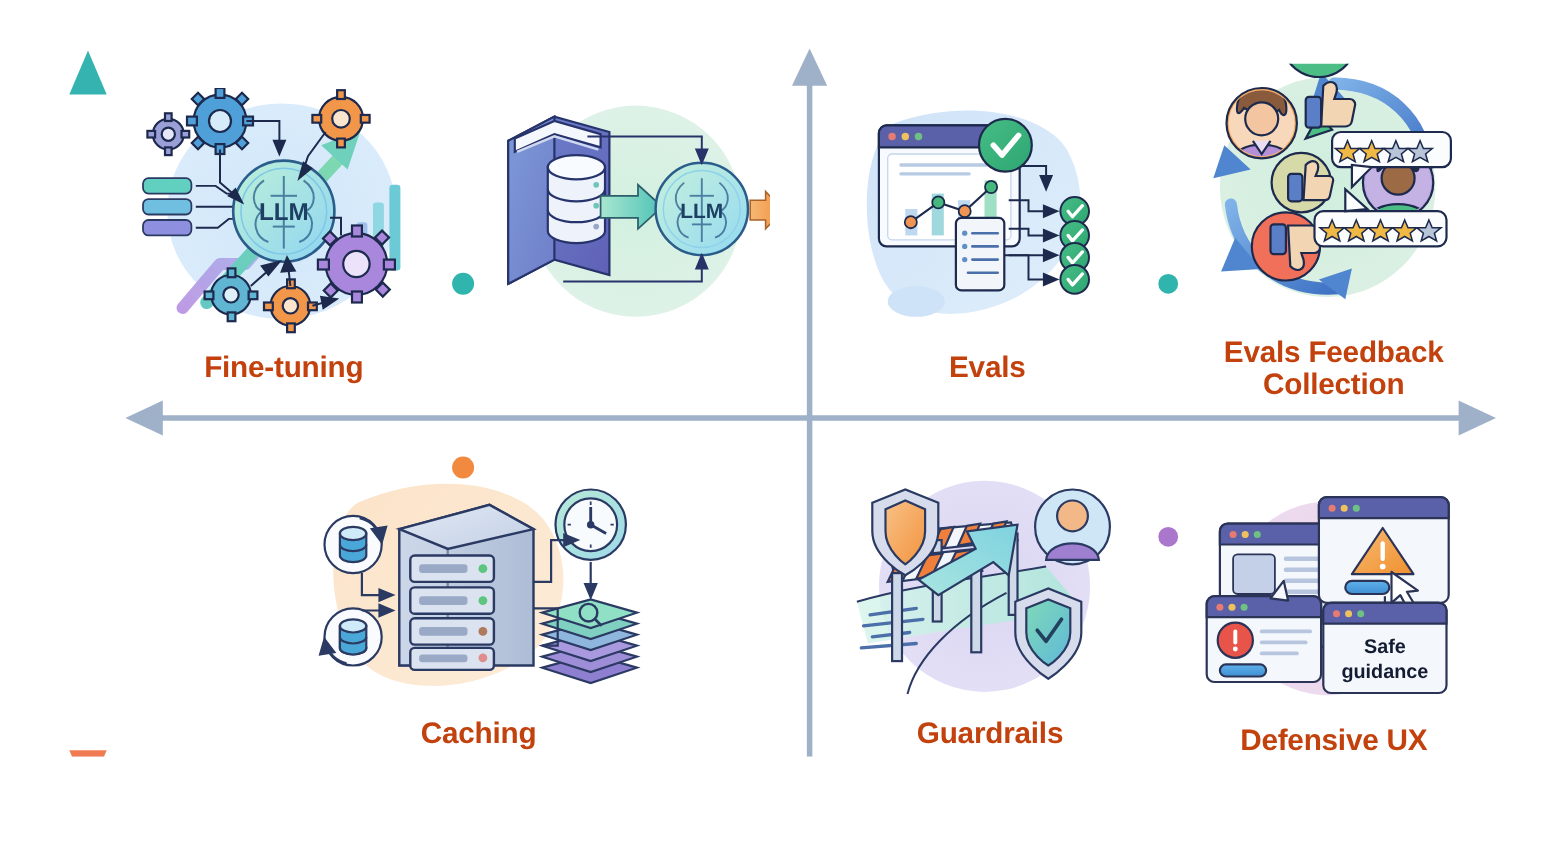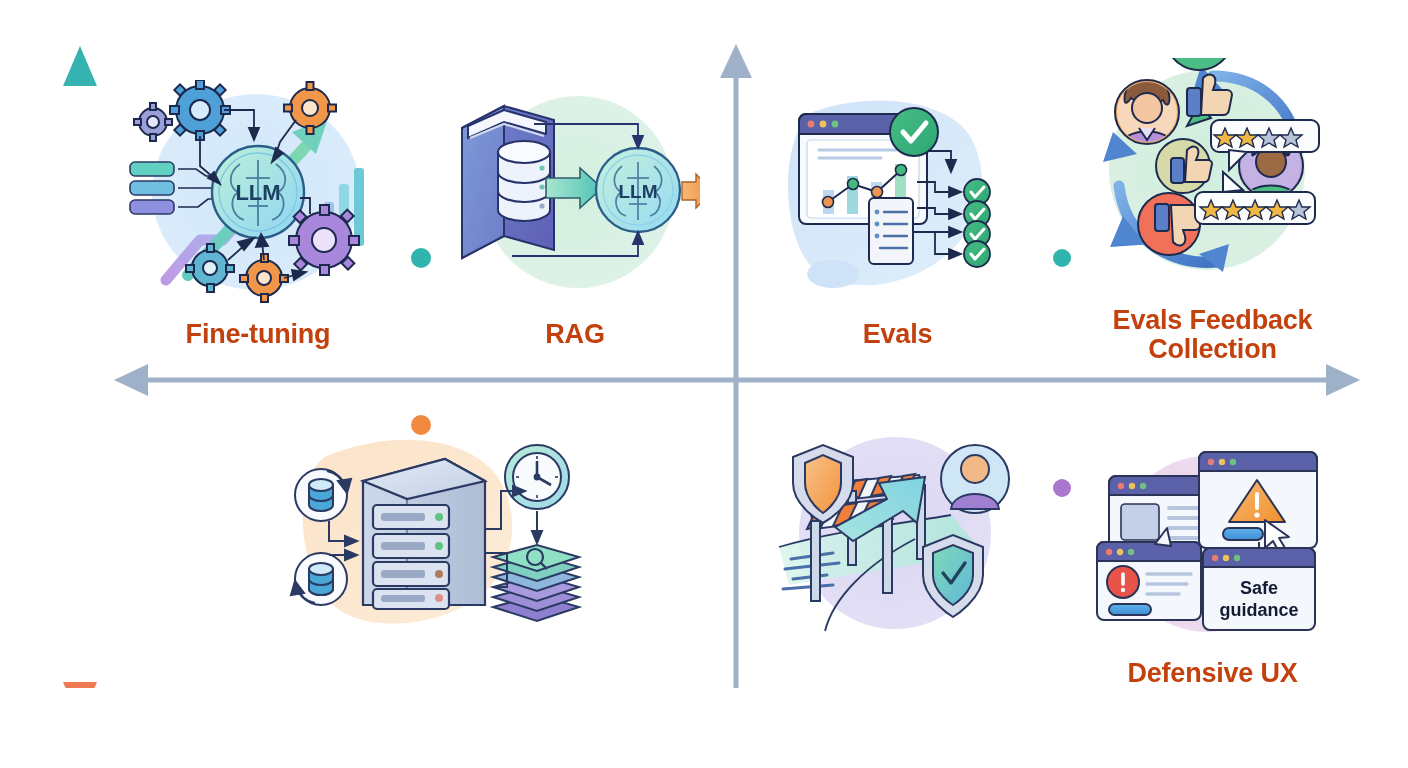--- a/index.html
+++ b/index.html
@@ -315,21 +315,20 @@
         <polygon points="232,96 246,96 246,88 262,105 246,122 246,114 232,114" fill="url(#orngarrow)"></polygon>
       </g>
 
       <g stroke="#27336b" stroke-width="1.8" fill="none">
         <path d="M84 38 L188 38 L188 54"></path>
           <polygon points="188,62 183,50 193,50" fill="#27336b"></polygon>
         <path d="M62 170 L188 170 L188 154"></path>
           <polygon points="188,146 183,158 193,158" fill="#27336b"></polygon>
       </g>
     </svg>
-    <div class="node-label lbl-lg" style="top:234px;">RAG</div>
   </div>
 
   <div class="node" style="left:785px; top:96px; width:225px; height:274px;">
     <svg class="node-art" width="225" height="205" viewBox="0 0 225 205">
       <defs>
         <linearGradient id="evblob" x1="0" y1="0" x2="1" y2="1">
           <stop offset="0%" stop-color="#cfe3f8"></stop>
             <stop offset="100%" stop-color="#dfeefb"></stop>
         </linearGradient>
         <linearGradient id="chkg" x1="0" y1="0" x2="1" y2="1">
@@ -612,20 +611,21 @@
       </g>
 
       <g stroke="#2b3a63" stroke-width="2" fill="none">
         <path d="M200 92 L216 92 L216 54 L230 54"></path>
           <polygon points="240,54 228,59 228,49" fill="#2b3a63"></polygon>
         <path d="M200 116 L222 116 L222 150 L208 150"></path>
         <path d="M252 74 L252 96"></path>
           <polygon points="252,106 247,94 257,94" fill="#2b3a63"></polygon>
       </g>
     </svg>
+    <div class="node-label lbl-lg" style="top:215px;">Caching</div>
   </div>
 
   <div class="node" style="left:775px; top:435px; width:250px; height:260px;">
     <svg class="node-art" width="250" height="205" viewBox="0 0 250 205">
       <defs>
         <radialGradient id="gblob" cx="50%" cy="48%" r="60%">
           <stop offset="0%" stop-color="#dbd6f2"></stop>
             <stop offset="100%" stop-color="#e4e0f6"></stop>
         </radialGradient>
         <linearGradient id="shieldO" x1="0" y1="0" x2="1" y2="1">
@@ -693,20 +693,21 @@
         <path d="M158 118 L178 110 L198 118 L198 140 C198 158 178 170 178 170 C178 170 158 158 158 140 Z" fill="url(#shieldG)"></path>
         <path d="M168 138 L176 148 L190 128" stroke="#22415e" stroke-width="3.4" fill="none" stroke-linecap="round" stroke-linejoin="round"></path>
       </g>
 
       <g stroke="#2b3a63" stroke-width="2">
         <circle cx="200" cy="44" r="34" fill="#cfe6f6"></circle>
         <circle cx="200" cy="34" r="14" fill="#f3b887"></circle>
         <path d="M176 74 C178 54 222 54 224 74 Z" fill="#9f7fd0"></path>
       </g>
     </svg>
+    <div class="node-label lbl-lg" style="top:217px;">Guardrails</div>
   </div>
 
   <div class="node" style="left:1095px; top:444px; width:235px; height:260px;">
     <svg class="node-art" width="235" height="205" viewBox="0 0 235 205">
       <defs>
         <radialGradient id="dblob" cx="50%" cy="50%" r="58%">
           <stop offset="0%" stop-color="#e7cfe8"></stop>
             <stop offset="100%" stop-color="#efdcef"></stop>
         </radialGradient>
         <linearGradient id="warnG" x1="0" y1="0" x2="1" y2="1">

